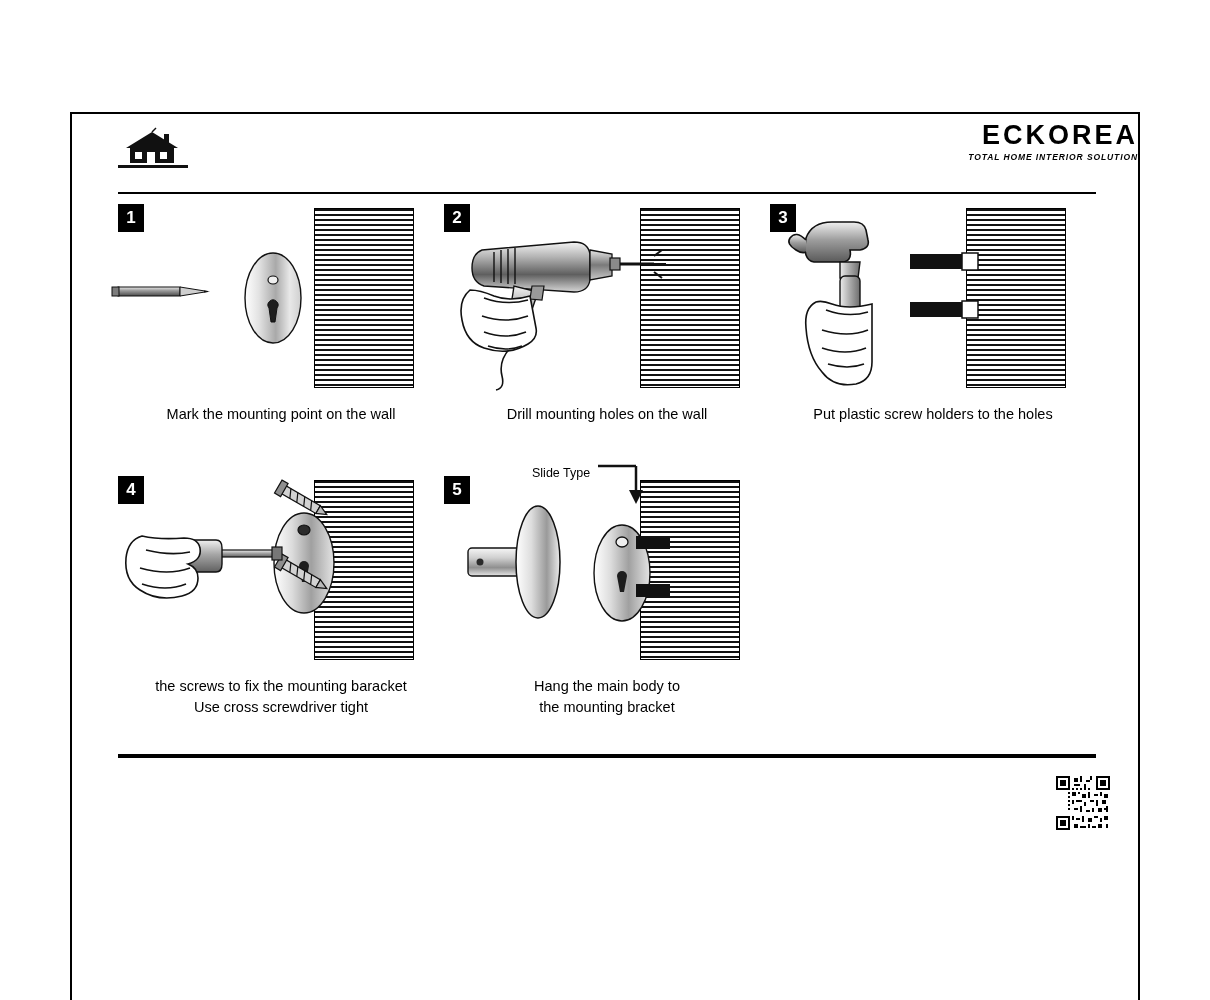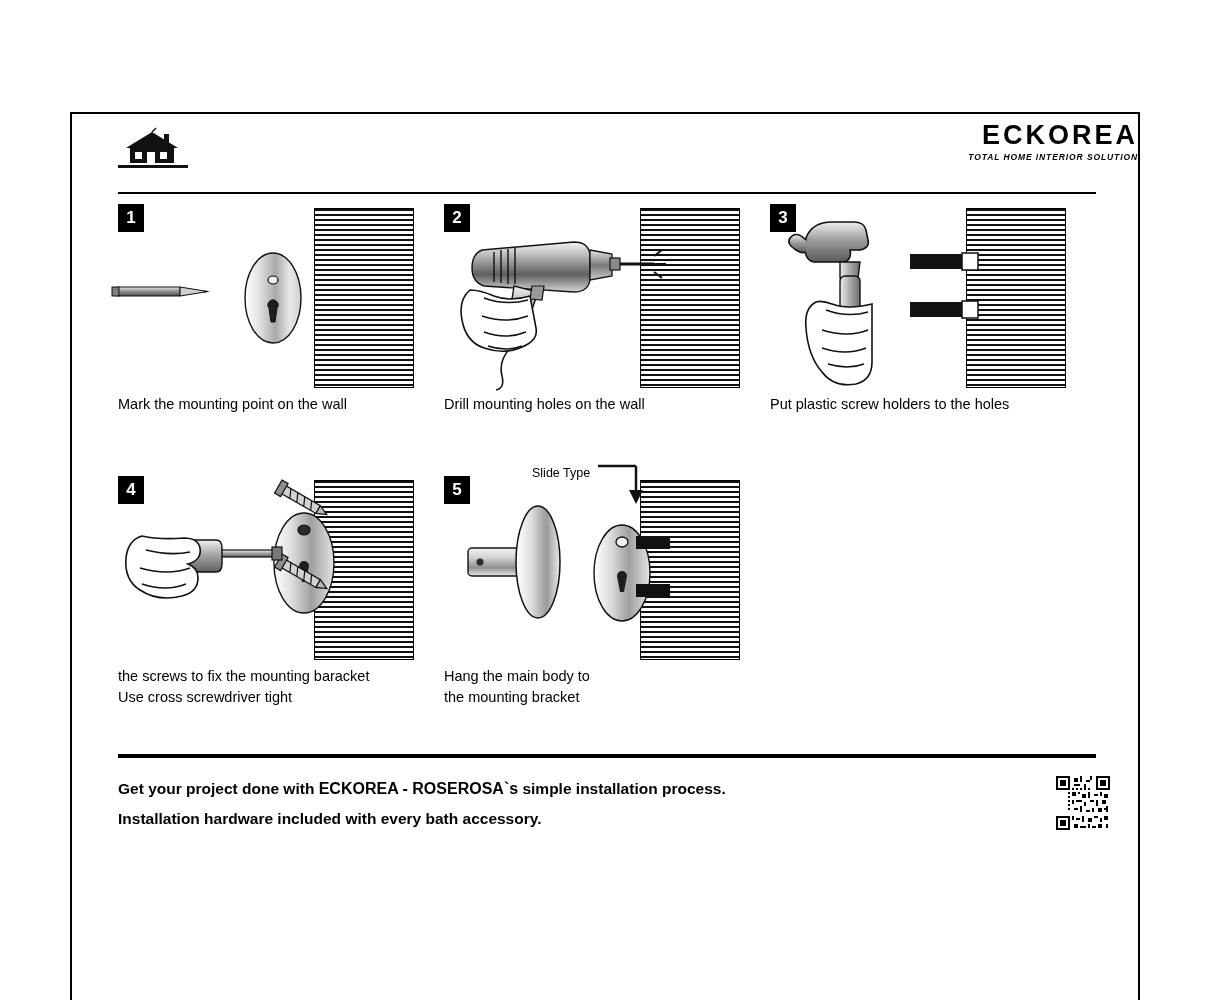--- a/index.html
+++ b/index.html
@@ -96,22 +96,24 @@
     background: #000;
     color: #fff;
     font-size: 17px;
     font-weight: bold;
     line-height: 28px;
     text-align: center;
     z-index: 6;
   }
   .caption {
     width: 326px;
+    text-align: center;
     font-size: 14.5px;
     line-height: 21px;
+    margin-top: 10px;
   }
 
   
   .wall {
     position: absolute;
     background:
       repeating-linear-gradient(
         to bottom,
         #111 0px, #111 2px,
         #ffffff 2px, #ffffff 5px
@@ -498,28 +500,20 @@
       <div class="caption">
         <div>Hang the main body to</div>
         <div>the mounting bracket</div>
       </div>
     </div>
 
   </div>
 
   <div class="footer-rule"></div>
 
-  <div class="footer">
-    <div class="footer-line">
-      <span>Get your project done with</span>
-      <span class="strong">ECKOREA - ROSEROSA`s</span>
-      <span>simple installation process.</span>
-    </div>
-    <div class="footer-line">Installation hardware included with every bath accessory.</div>
-  </div>
 
   <div class="qr">
     <svg width="54" height="54" viewBox="0 0 27 27" shape-rendering="crispEdges">
       <rect width="27" height="27" fill="#fff"></rect>
       <g fill="#000">
 
         <rect x="0" y="0" width="7" height="1"></rect>
           <rect x="0" y="6" width="7" height="1"></rect>
         <rect x="0" y="0" width="1" height="7"></rect>
           <rect x="6" y="0" width="1" height="7"></rect>

